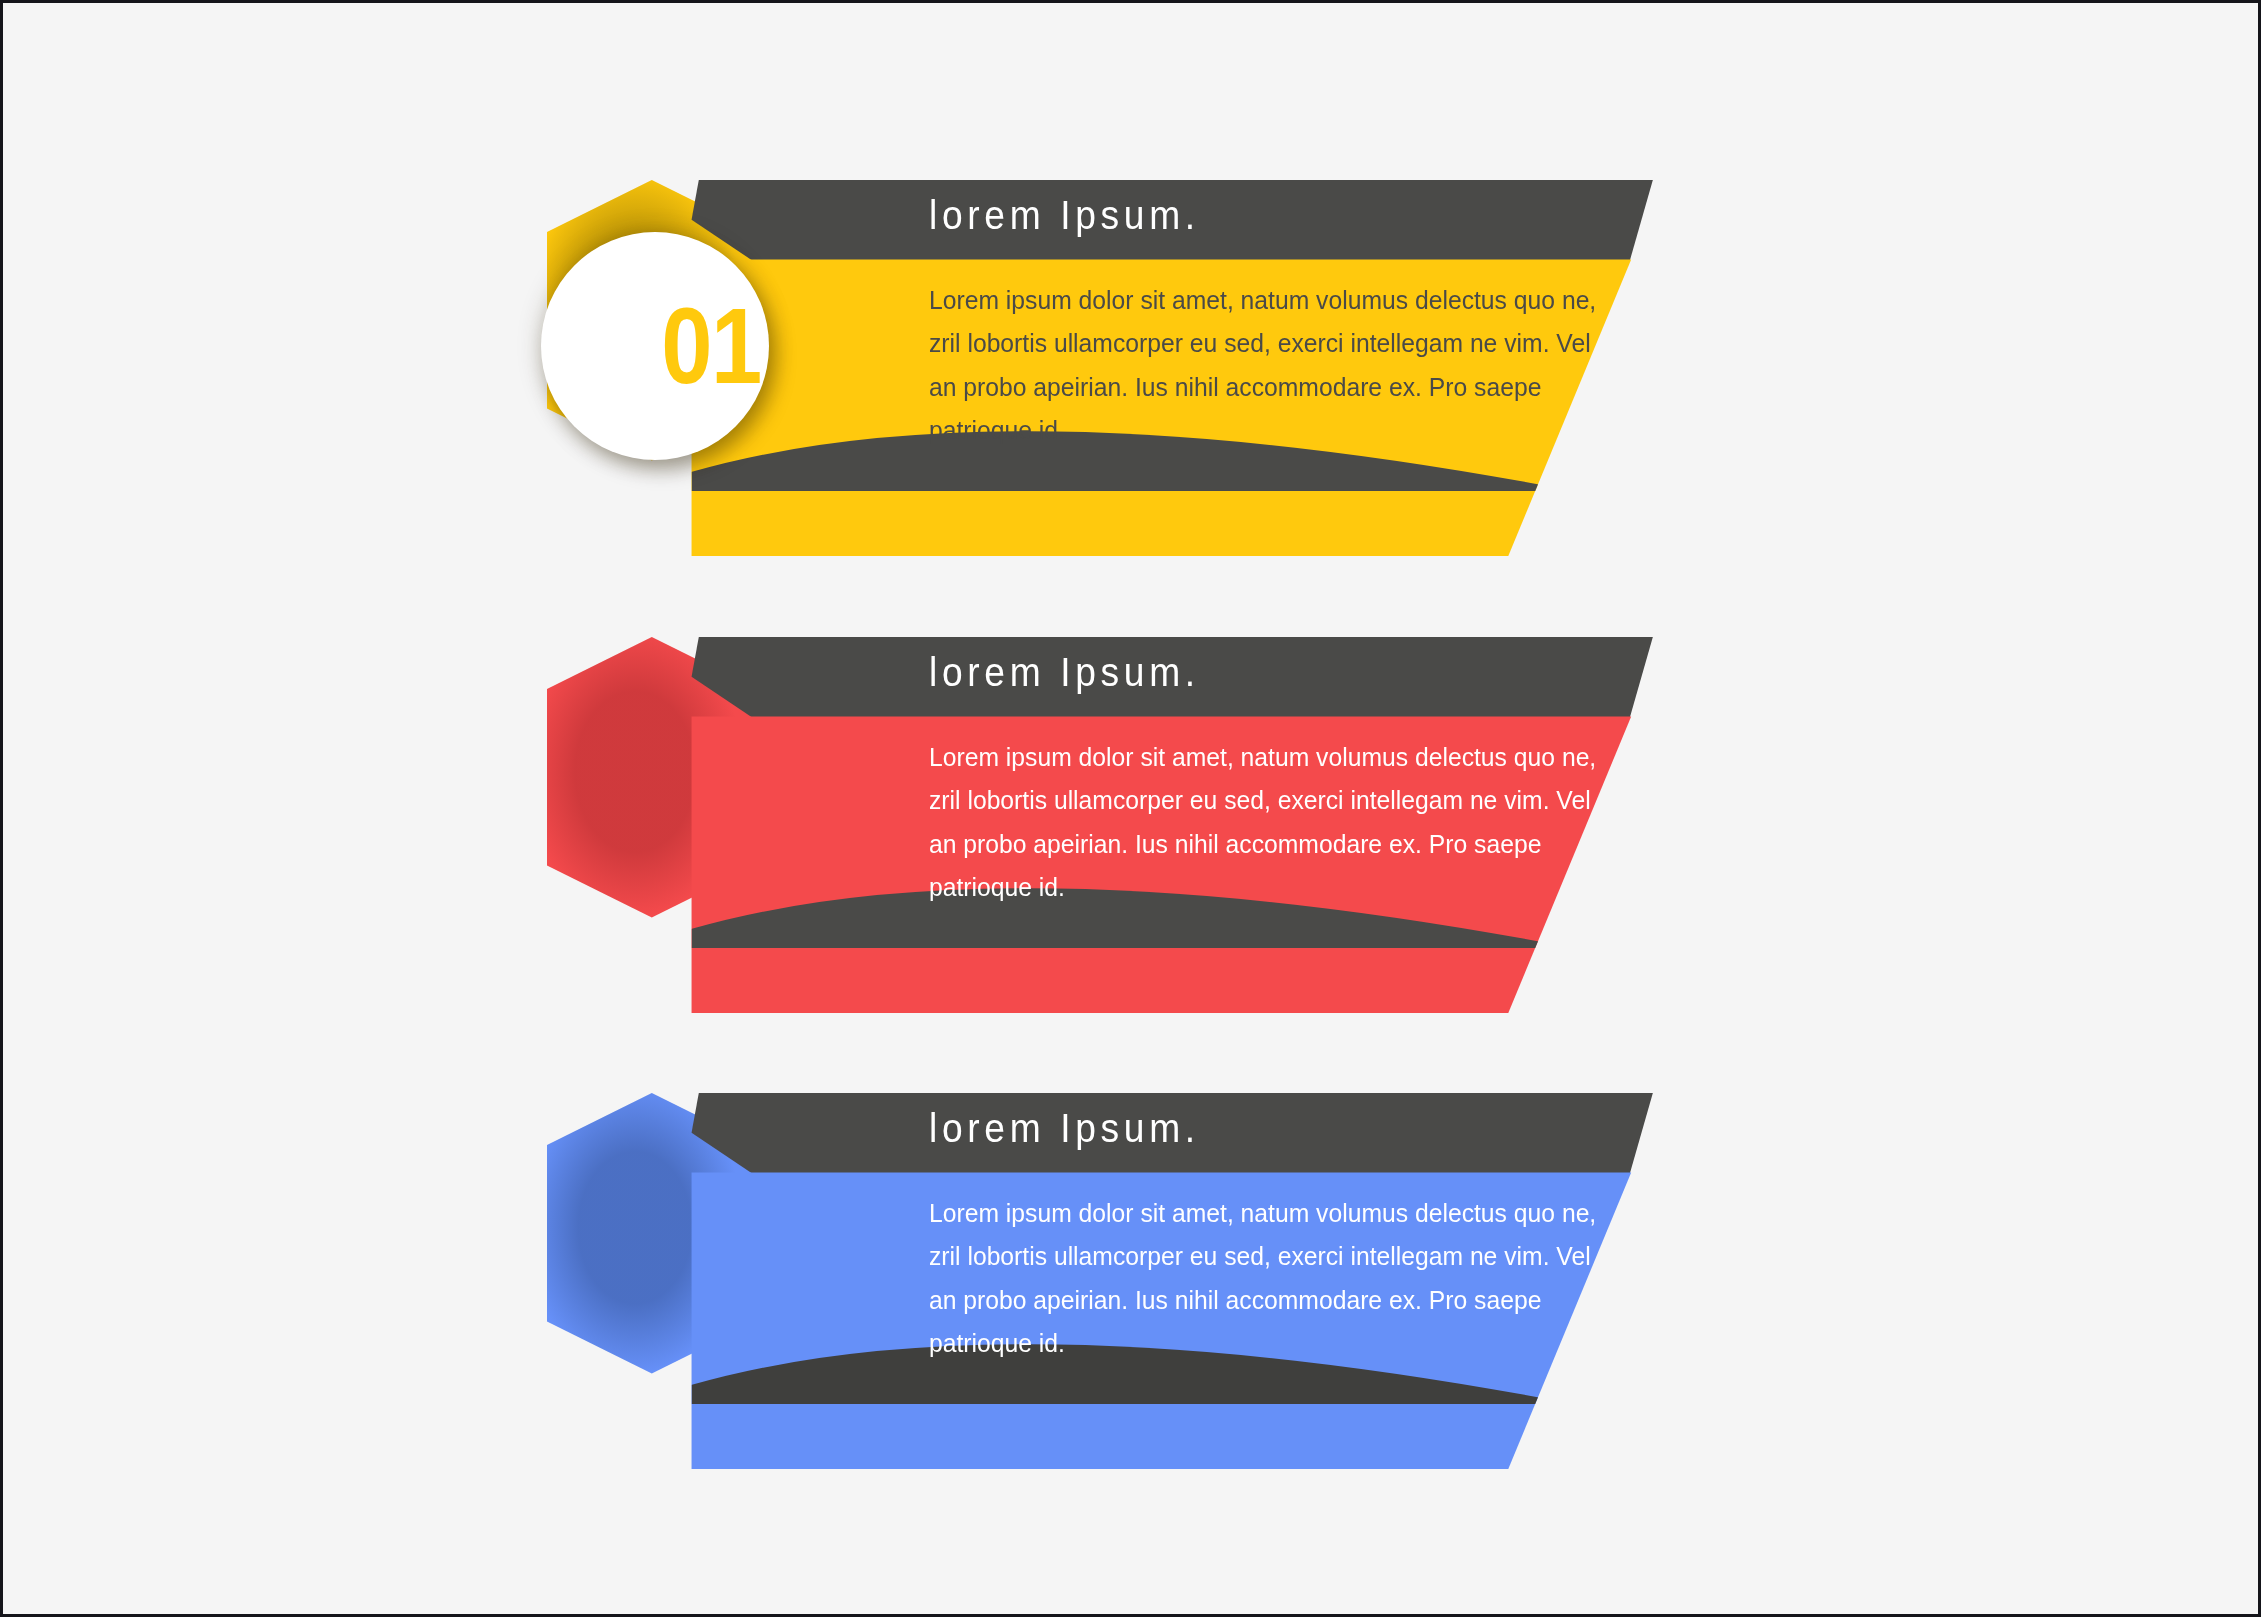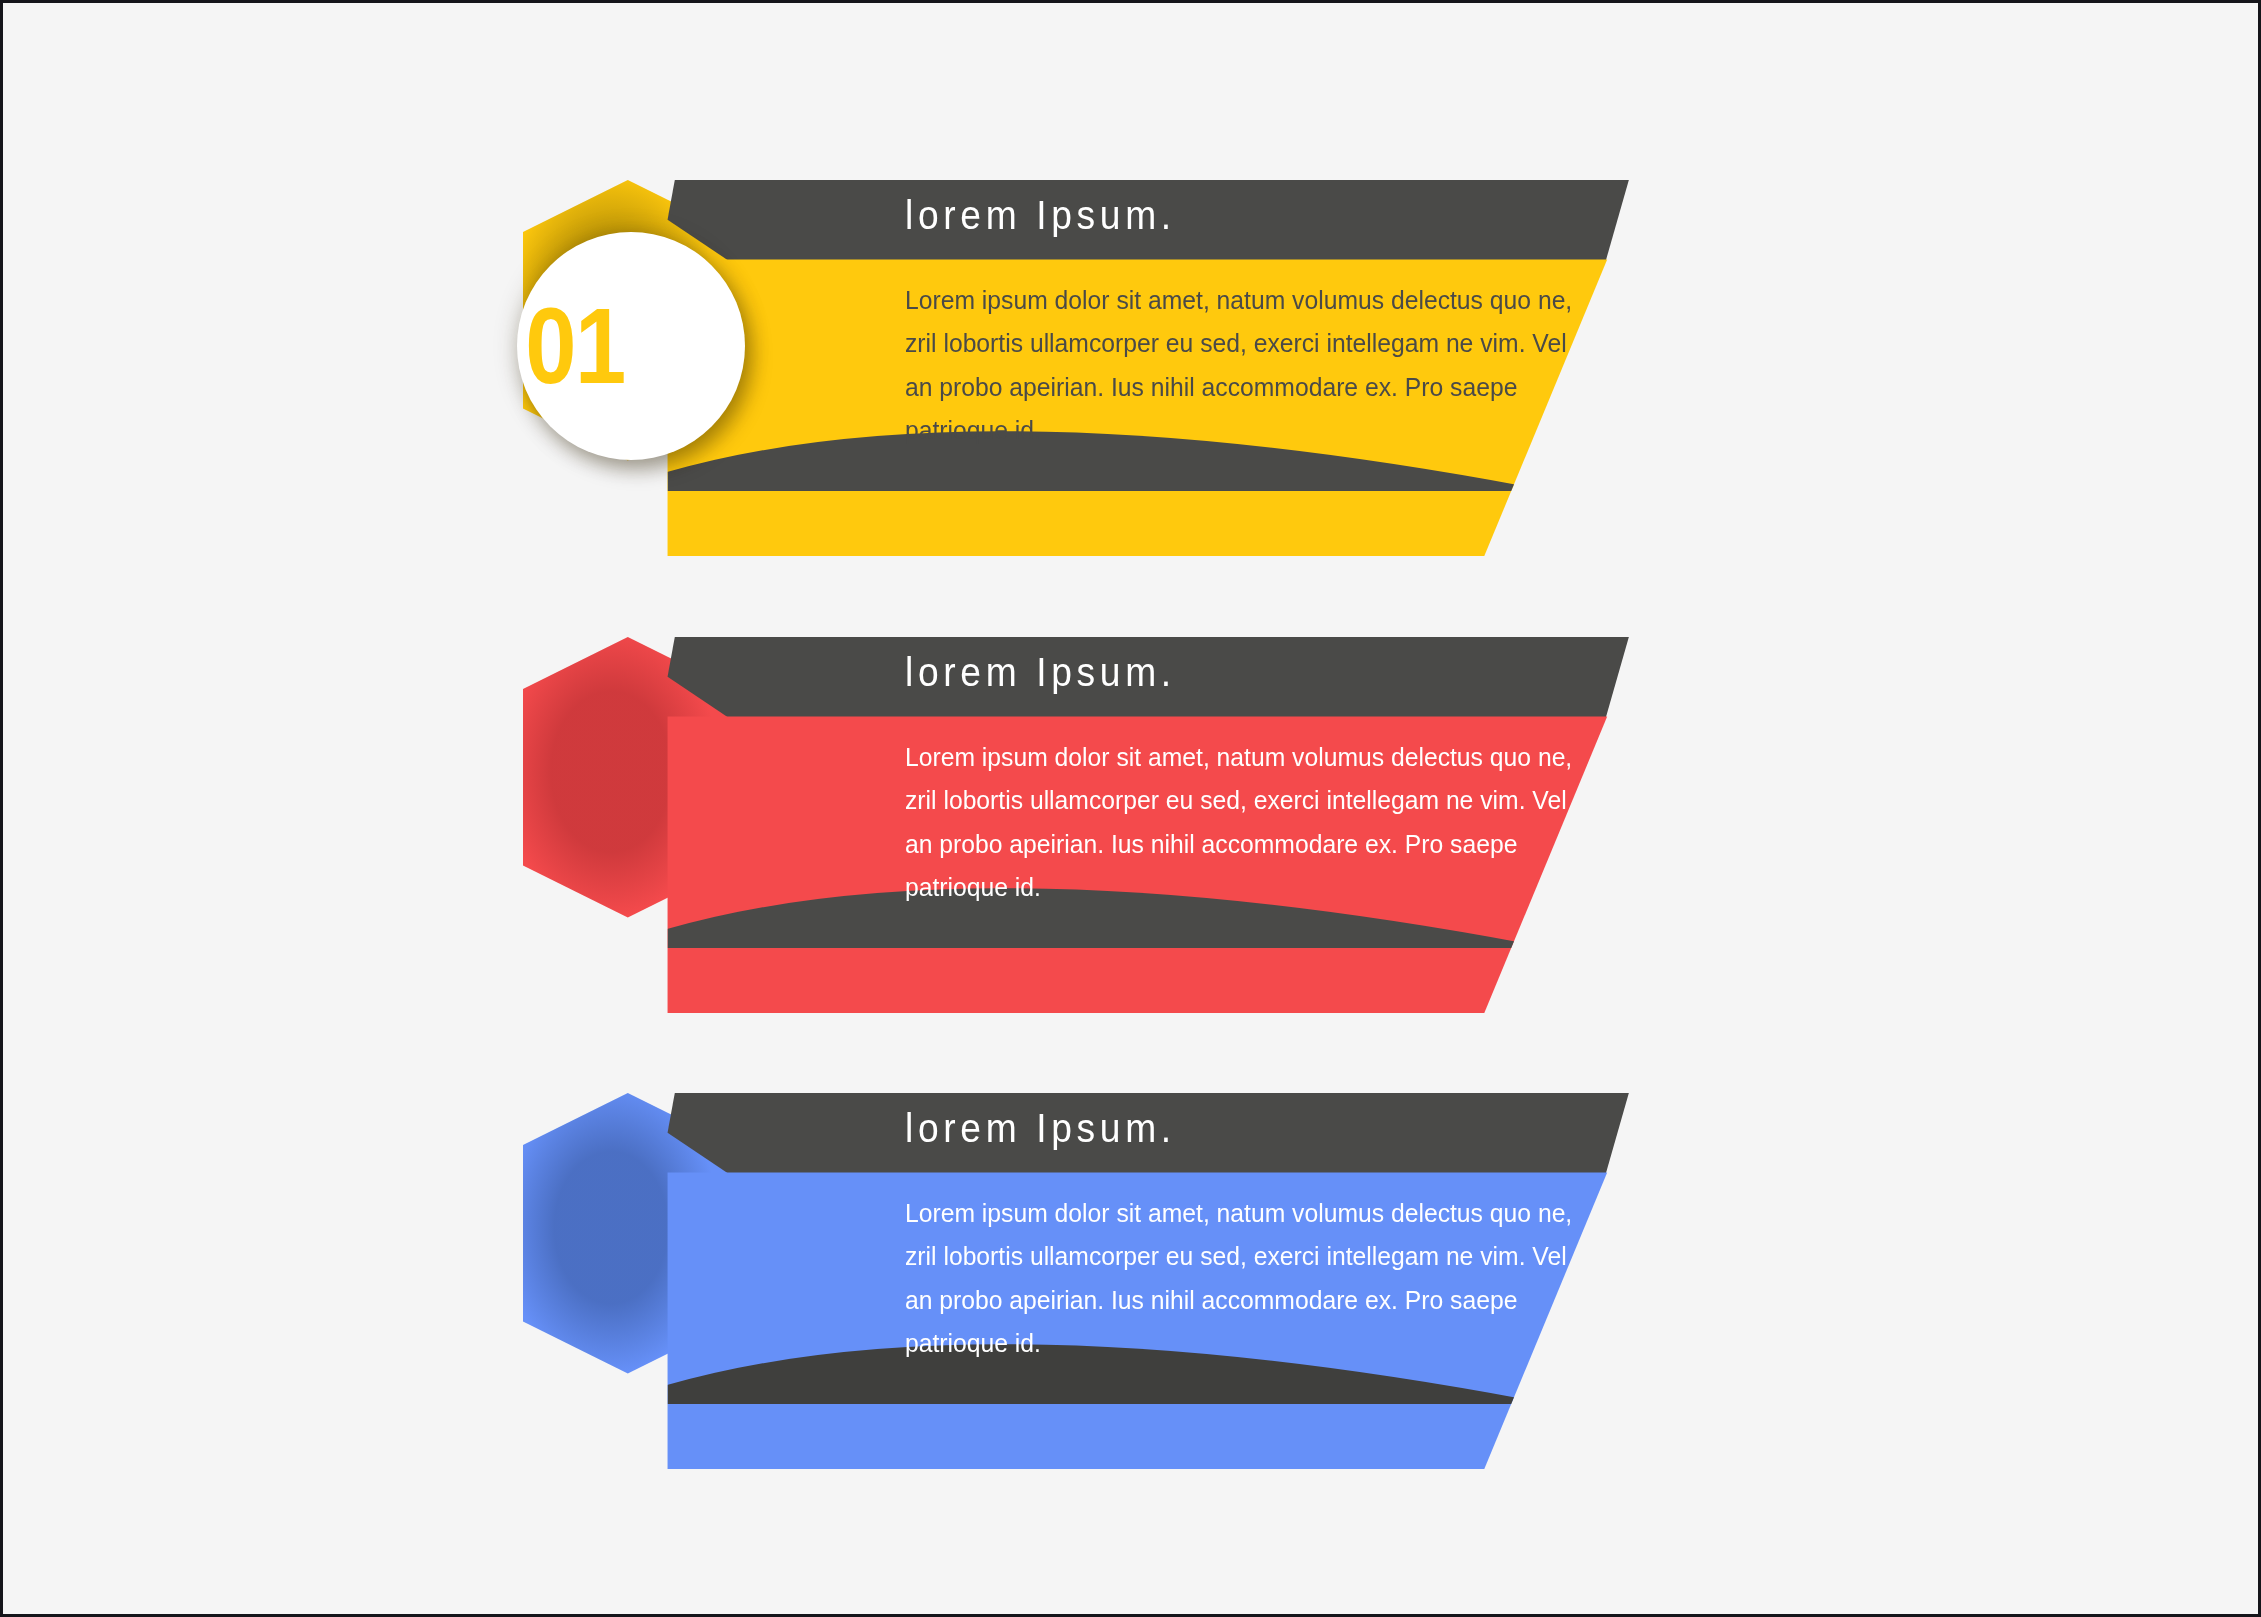--- a/index.html
+++ b/index.html
@@ -21,21 +21,21 @@
 
   
   .panel {
     position: absolute;
     left: 0;
     width: 2261px;
   }
 
   .panel-inner {
     position: absolute;
-    left: 520px;
+    left: 544px;
     top: 0;
     width: 1301px;
     height: 376px;
   }
 
   
   .panel-svg {
     position: absolute;
     left: 0;
     top: 0;
@@ -48,21 +48,21 @@
   .medallion {
     position: absolute;
     width: 228px;
     height: 228px;
     border-radius: 50%;
     background: #ffffff;
     left: -5.8px;
     top: 52px;
     display: flex;
     align-items: center;
-    justify-content: flex-start;
+    justify-content: flex-end;
     box-shadow: 7.2px 10px 19px rgba(40, 30, 0, 0.34),
                 0 0 24.6px rgba(60, 45, 0, 0.22);
   }
 
   .medallion-number {
     font-family: "Liberation Sans Narrow", "Liberation Sans", sans-serif;
     font-size: 107px;
     font-weight: bold;
     line-height: 1;
     letter-spacing: -1.4px;

